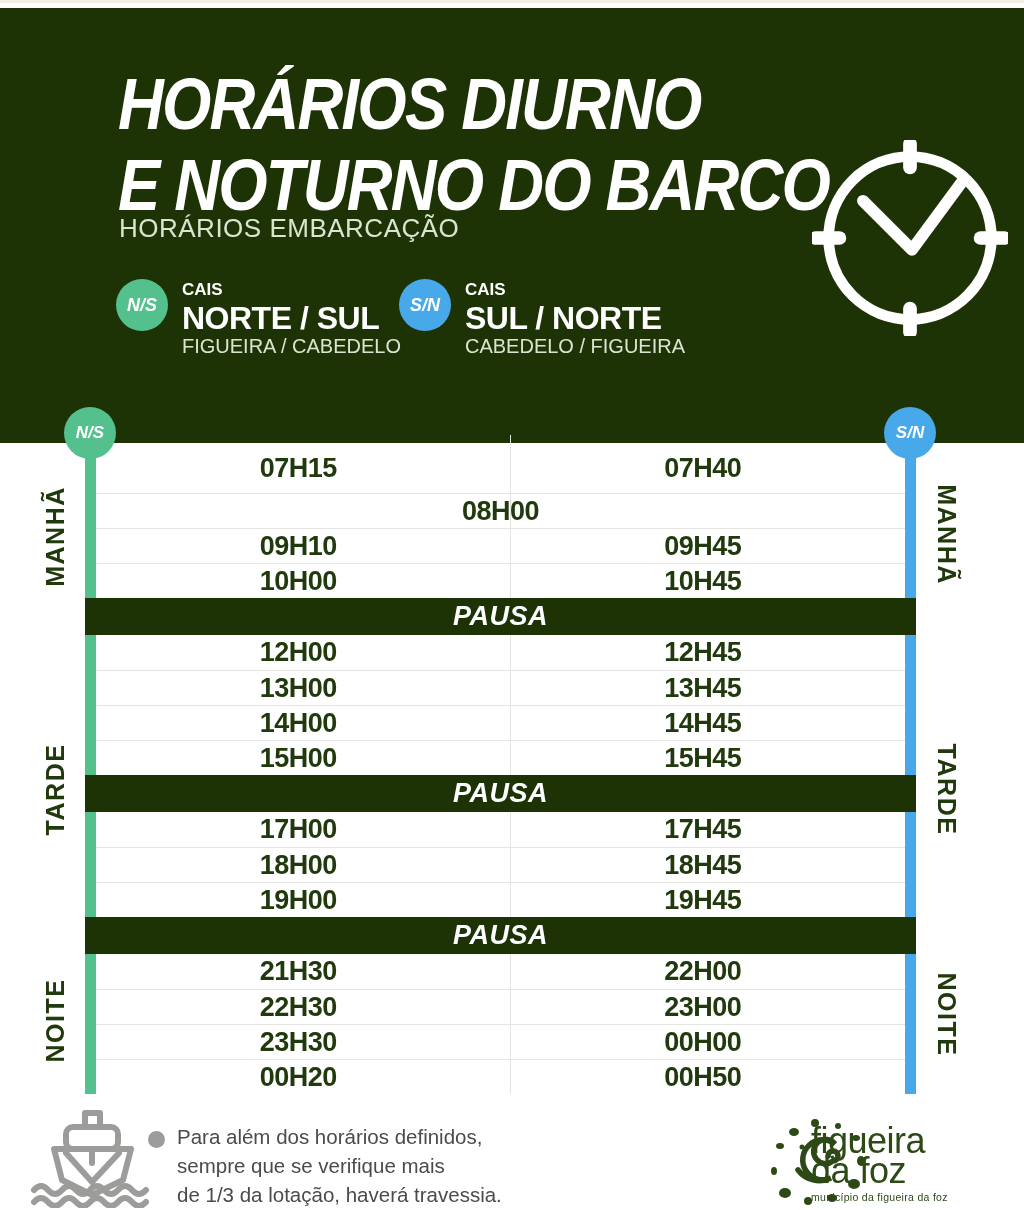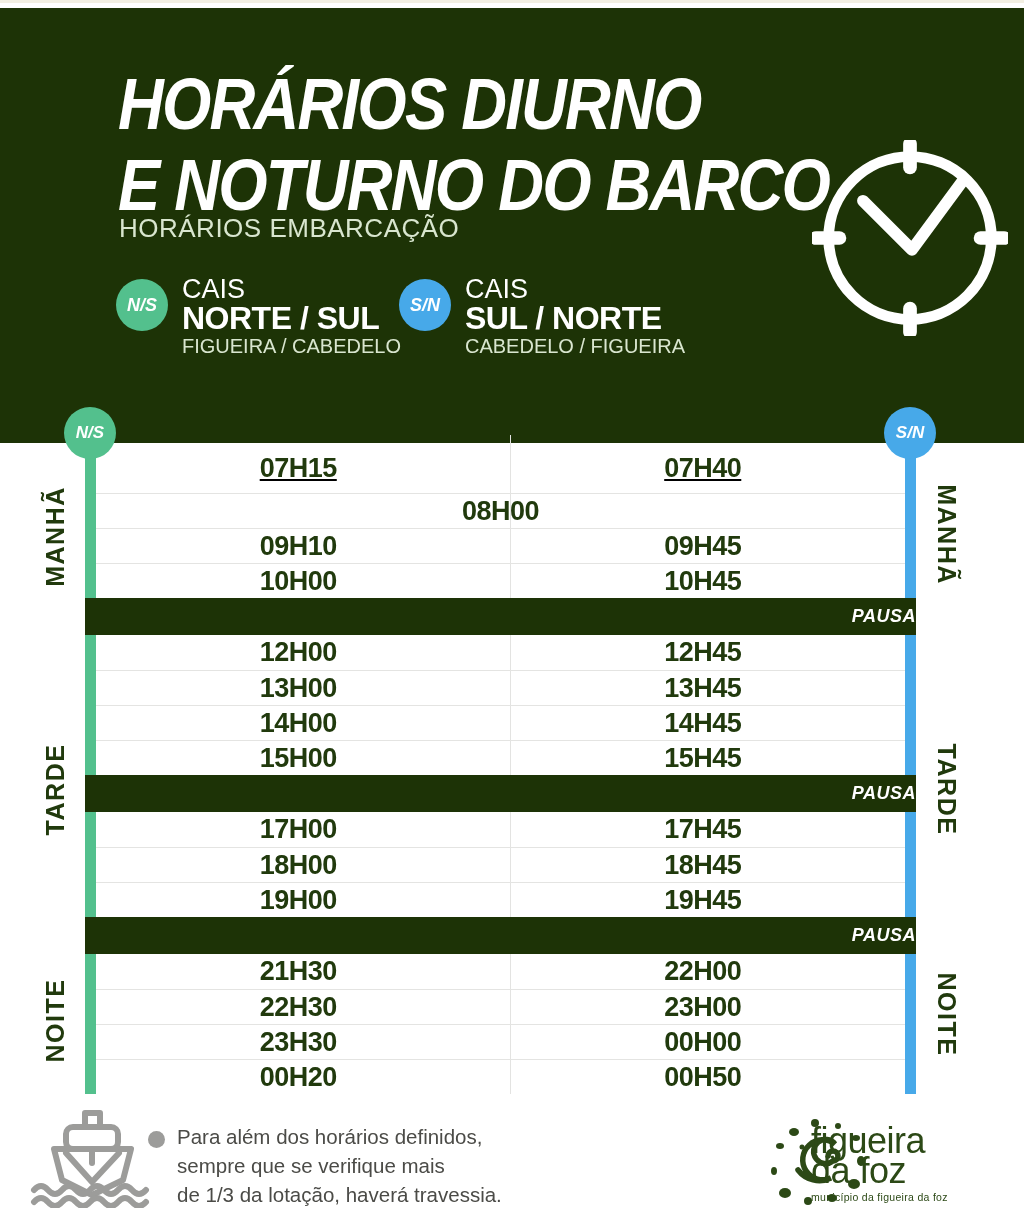--- a/index.html
+++ b/index.html
@@ -25,41 +25,41 @@
   .legend-item.first{left:116px;}
   .legend-item.second{left:399px;}
   .badge{
     width:52px;height:52px;border-radius:50%;color:#fff;
     font-weight:bold;font-style:italic;font-size:18px;
     display:flex;align-items:center;justify-content:center;flex:none;
   }
   .badge.green{background:var(--accent-green,#53c08d);}
   .badge.blue{background:var(--accent-blue,#47a9e9);}
   .legend-text{margin-left:14px;margin-top:-3px;}
-  .legend-text .l1{color:#fff;font-weight:normal;font-size:27px;line-height:27px;}
+  .legend-text .l1{color:#fff;font-weight:bold;font-size:17px;line-height:27px;}
   .legend-text .l2{color:#fff;font-weight:bold;font-size:32px;line-height:30px;letter-spacing:-.5px;}
   .legend-text .l3{color:var(--pale-green,#d9e6cf);font-size:20px;line-height:25px;margin-top:1px;}
   .clock{position:absolute;left:812px;top:132px;}
 
   
   .vline{position:absolute;top:435px;width:11px;height:659px;z-index:1;}
   .vline.green{left:85px;background:var(--accent-green,#53c08d);}
   .vline.blue{left:905px;background:var(--accent-blue,#47a9e9);}
   .col-divider{position:absolute;left:510px;top:435px;width:1px;height:659px;background:#e3e3e1;z-index:1;}
 
   .rows{position:absolute;left:85px;top:435px;width:831px;z-index:2;}
   .row{box-sizing:border-box;}
   .row.time{display:flex;align-items:center;height:35px;margin:0 11px;}
-  .row.time.tall{height:58px;padding-top:8px;text-decoration:underline;}
+  .row.time.tall{height:58px;padding-top:8px;}
   .row.time + .row.time{border-top:1px solid var(--row-line,#e4e4e2);}
   .cell{flex:1;text-align:center;color:var(--time-text,#213a0d);font-weight:bold;font-size:27px;letter-spacing:-.5px;}
   .row.pausa{
     height:37px;background:var(--header-bg,#1d3306);color:#fff;
-    display:flex;align-items:center;justify-content:flex-end;
-    font-weight:bold;font-style:italic;font-size:18px;letter-spacing:.5px;
+    display:flex;align-items:center;justify-content:center;
+    font-weight:bold;font-style:italic;font-size:27px;letter-spacing:.5px;
   }
 
   .node{
     position:absolute;top:407px;width:52px;height:52px;border-radius:50%;
     color:#fff;font-weight:bold;font-style:italic;font-size:17px;
     display:flex;align-items:center;justify-content:center;z-index:4;
   }
   .node.left{left:64px;background:var(--accent-green,#53c08d);}
   .node.right{left:884px;background:var(--accent-blue,#47a9e9);}
 

